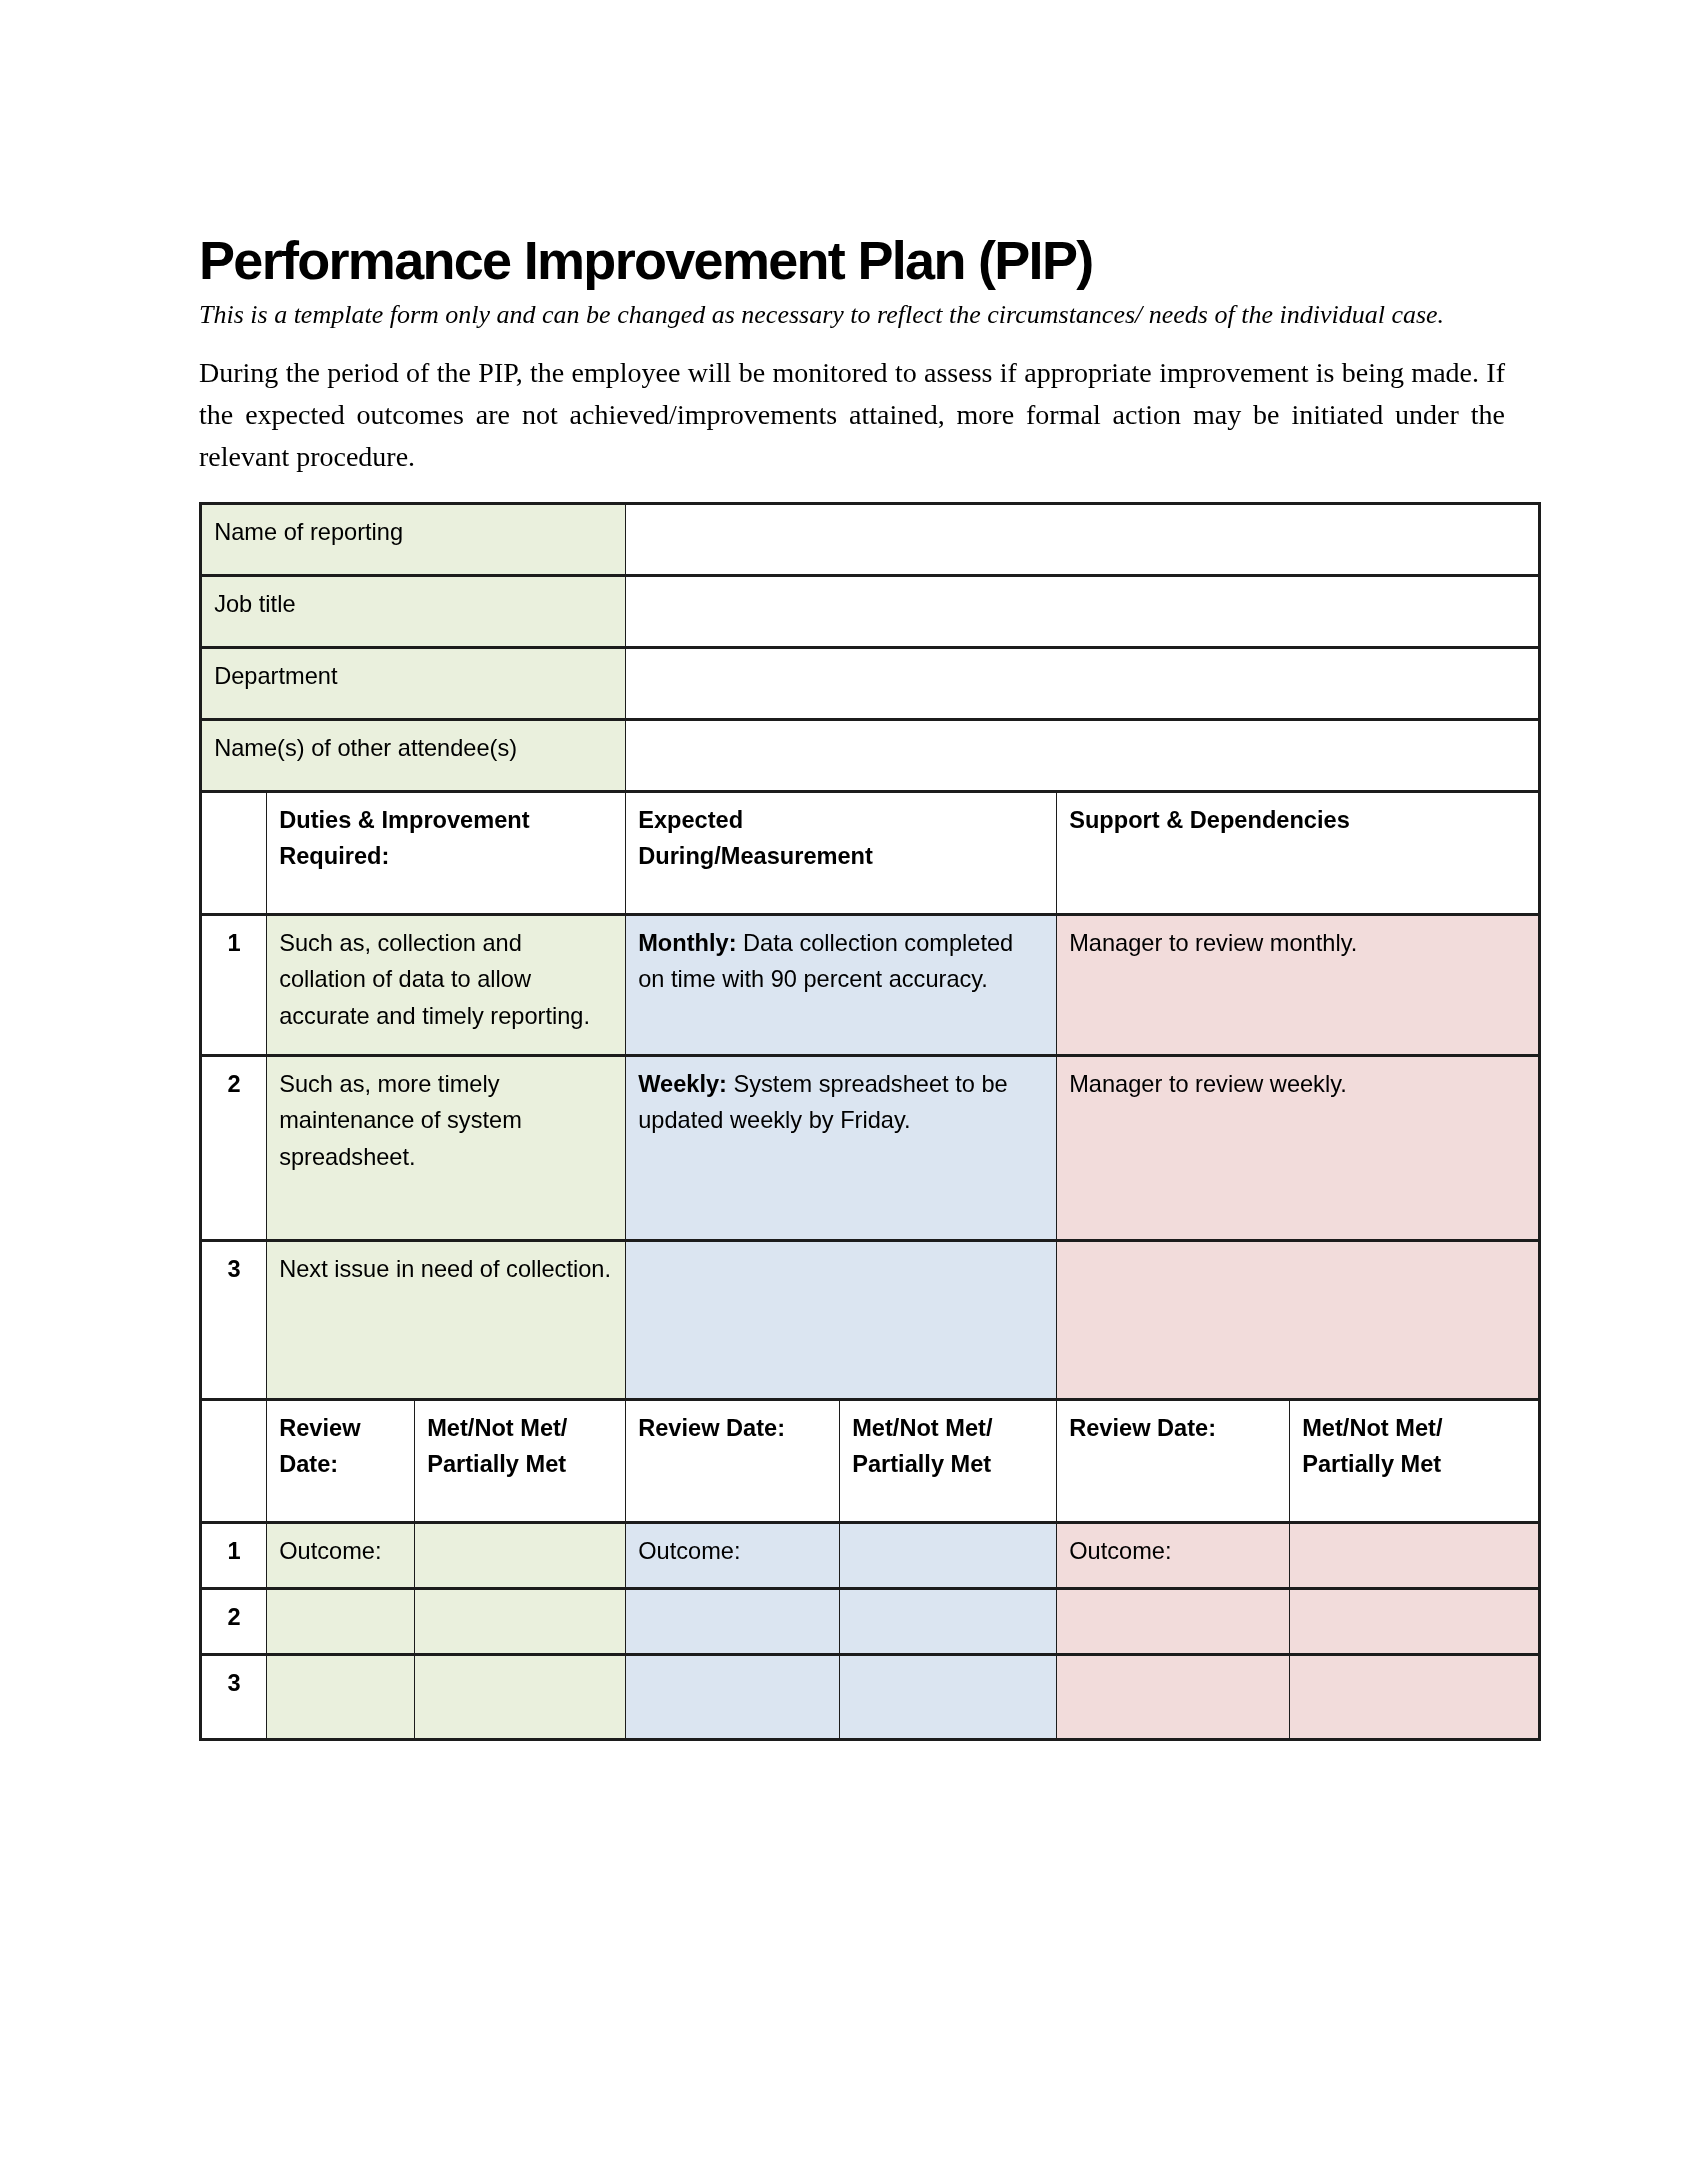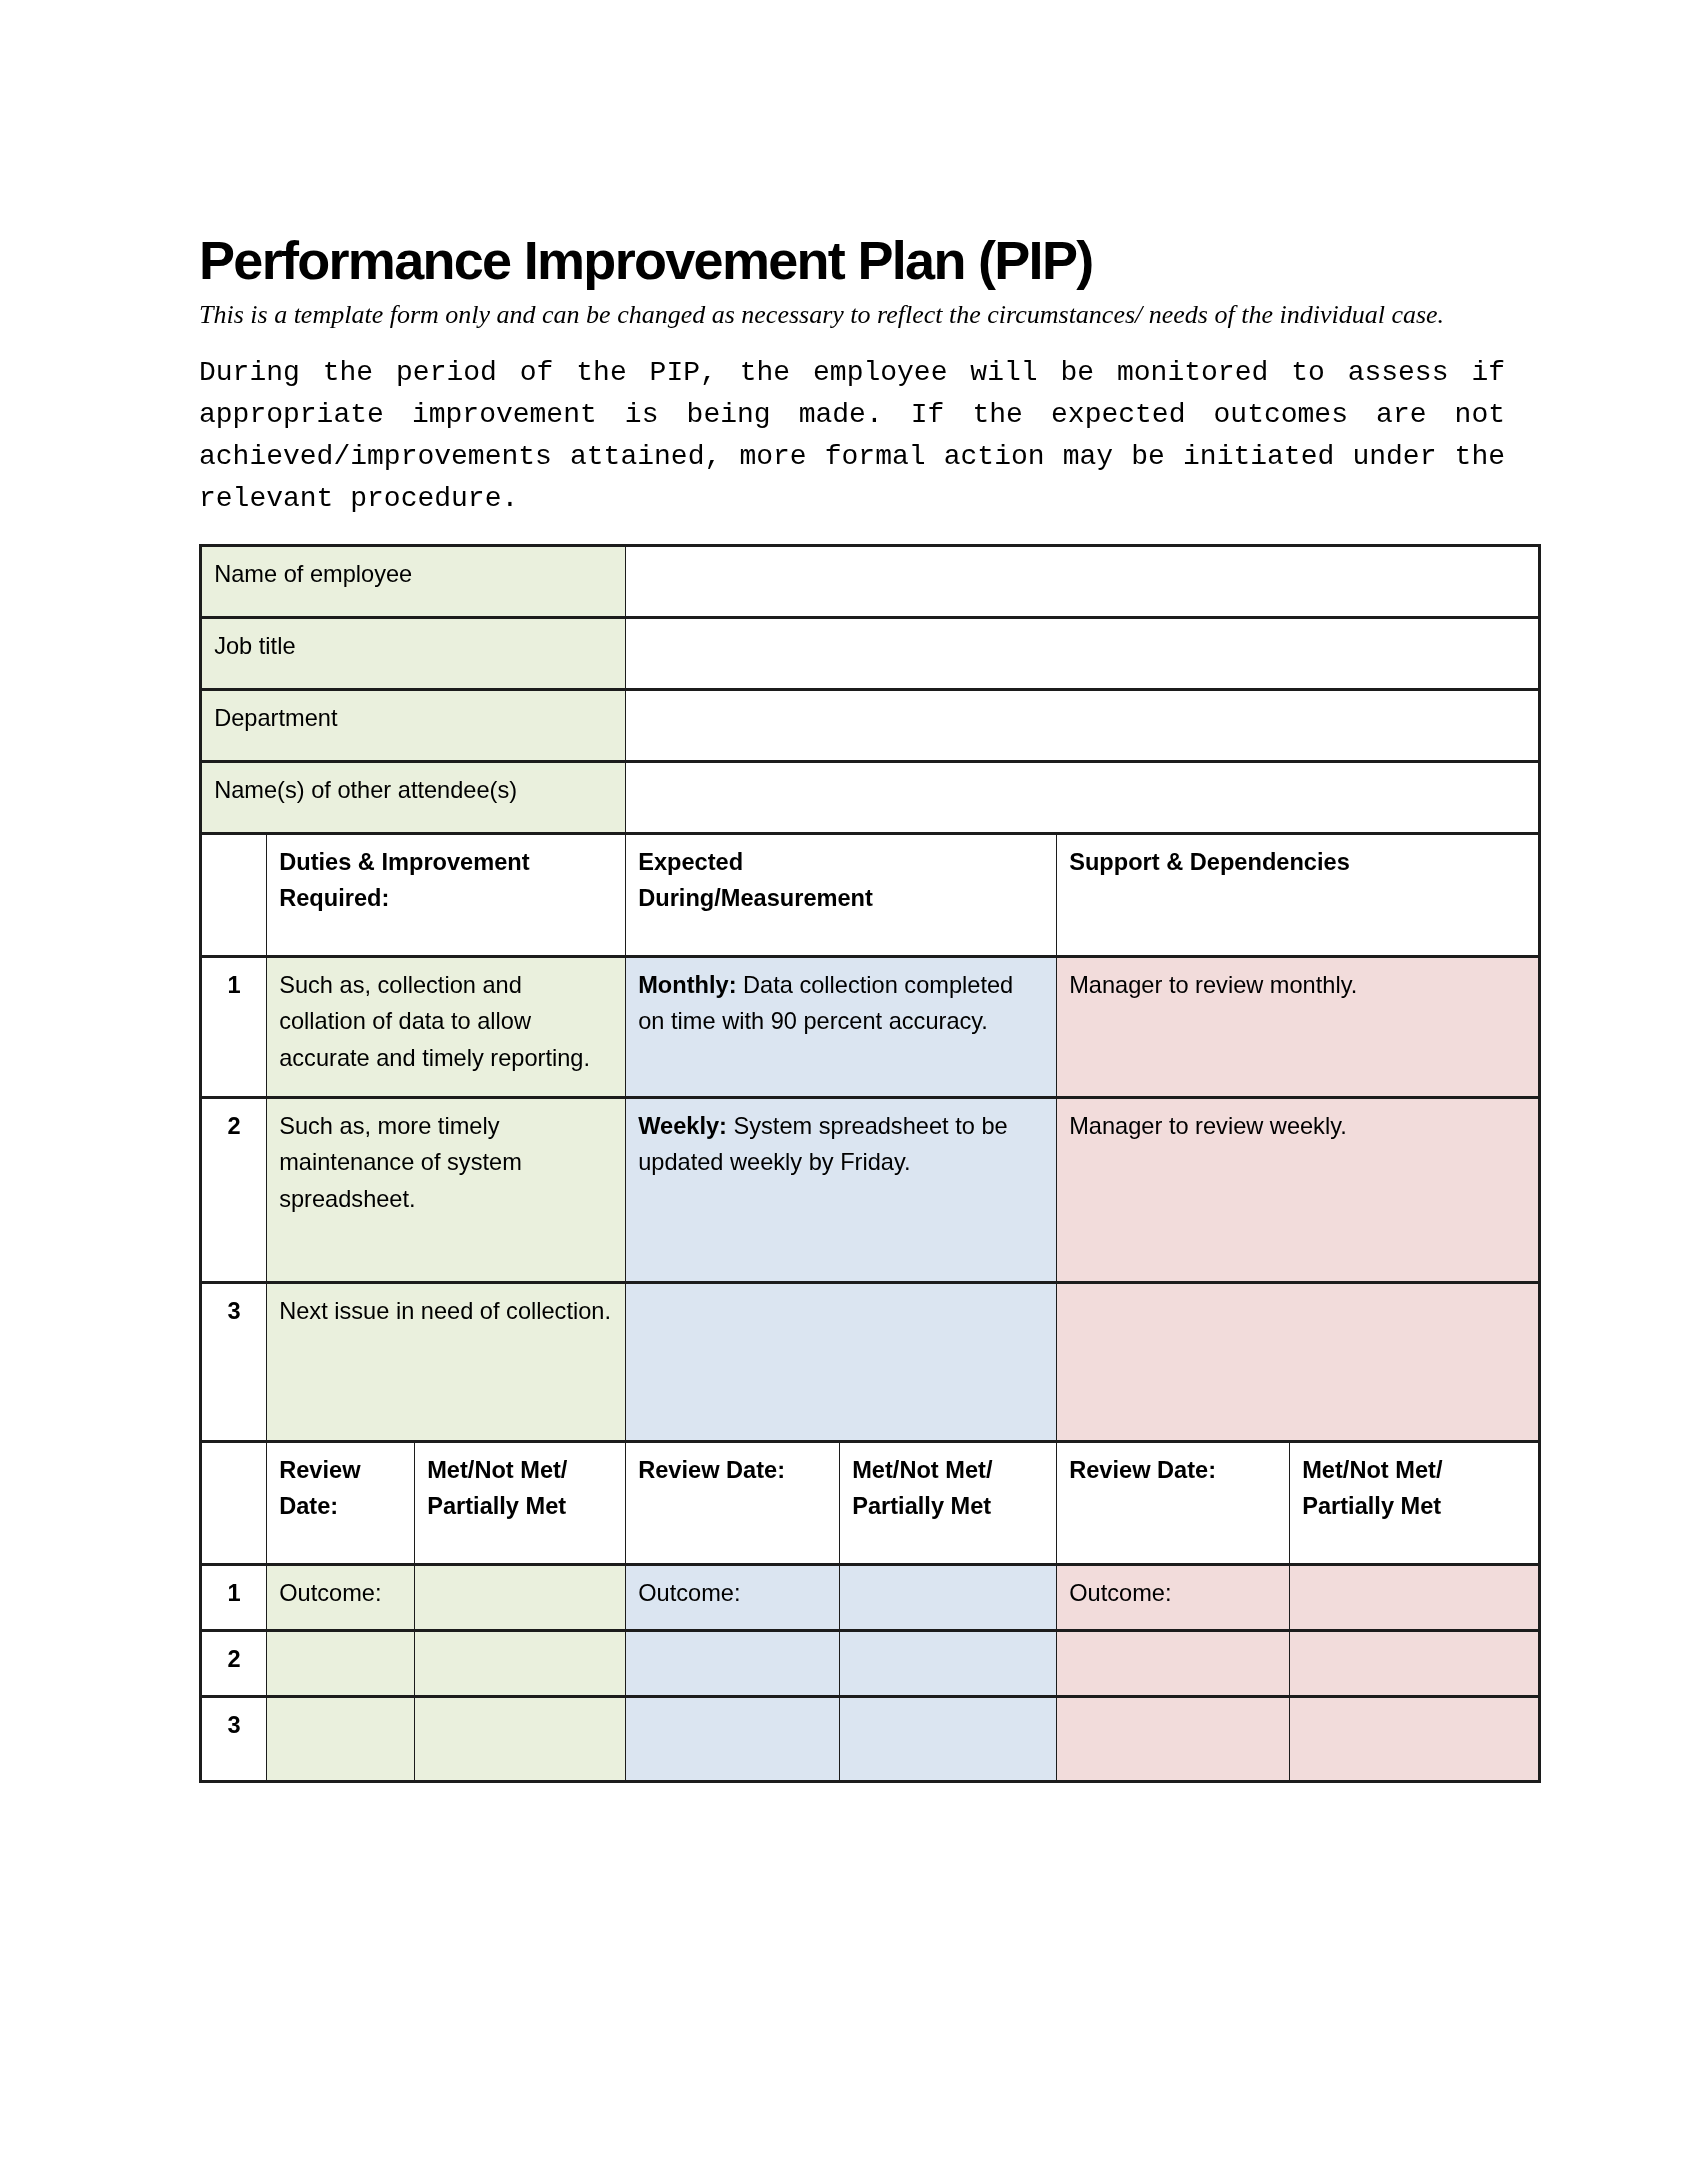--- a/index.html
+++ b/index.html
@@ -5,21 +5,21 @@
   html,body{margin:0;padding:0;background:#ffffff;}
   body{width:1687px;height:2184px;position:relative;overflow:hidden;
        font-family:"Liberation Sans",sans-serif;color:#000;}
   .content{position:absolute;left:199px;top:16px;width:1340px;}
 
   .title{margin:215px 0 0 0;font-size:54px;font-weight:700;letter-spacing:-1.7px;
          line-height:58px;font-family:"Liberation Sans",sans-serif;}
   .subtitle{margin:8.7px 0 0 0;font-size:26px;line-height:33px;font-style:italic;
             font-family:Liberation Serif, serif;}
   .intro{margin:21px 34px 0 0;font-size:28px;line-height:42px;text-align:justify;
-         font-family:Liberation Mono, monospace;}
+         font-family:Liberation Serif, serif;}
 
   table.pip{border-collapse:collapse;table-layout:fixed;width:1340px;margin-top:24.5px;
             border:3.5px solid var(--border,#1c1c1c);}
   table.pip td{border:1.7px solid var(--border,#1c1c1c);border-top-width:3.5px;border-bottom-width:3.5px;
                vertical-align:top;padding:8.7px 12.2px;font-size:23.6px;line-height:1.55;
                font-family:"Liberation Sans",sans-serif;overflow:hidden;}
   td.green{background:var(--green,#eaf0dd);}
   td.blue{background:var(--blue,#dbe5f1);}
   td.pink{background:var(--pink,#f2dcdb);}
   td.hdr{font-weight:700;font-size:24.5px;line-height:1.5;background:#fff;}
@@ -42,21 +42,21 @@
         <col style="width:148px">
         <col style="width:211px">
       <col style="width:214px">
         <col style="width:217px">
         <col style="width:233px">
         <col style="width:250px">
     </colgroup>
     <tbody>
 
       <tr style="height:72px">
-        <td colspan="3" class="green">Name of employee</td>
+        <td colspan="3" class="green">Name of reporting</td>
         <td colspan="4" class="fill"></td>
       </tr>
       <tr style="height:72px">
         <td colspan="3" class="green">Job title</td>
         <td colspan="4" class="fill"></td>
       </tr>
       <tr style="height:72px">
         <td colspan="3" class="green">Department</td>
         <td colspan="4" class="fill"></td>
       </tr>

